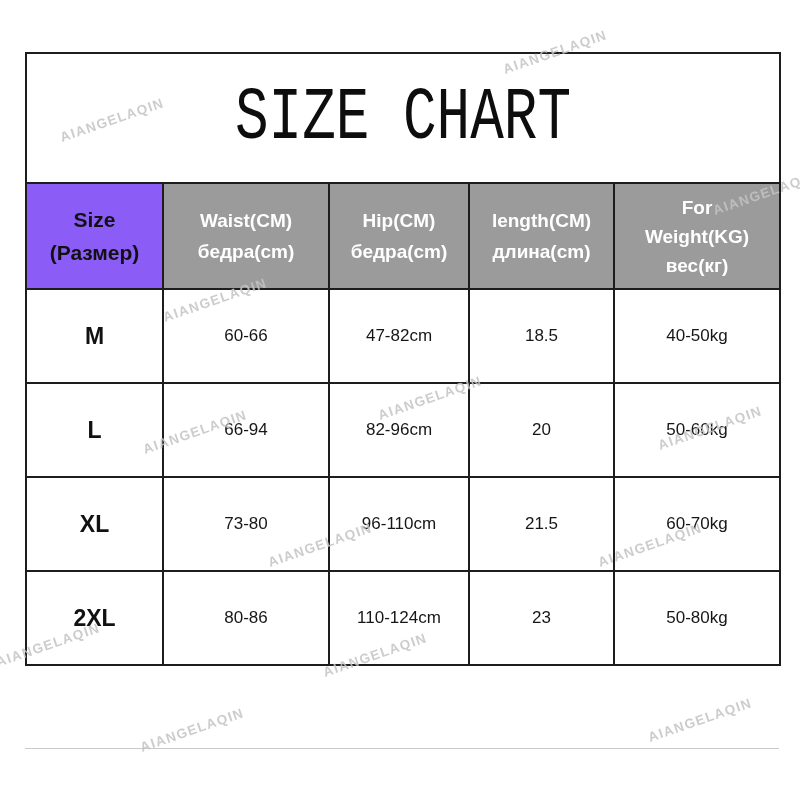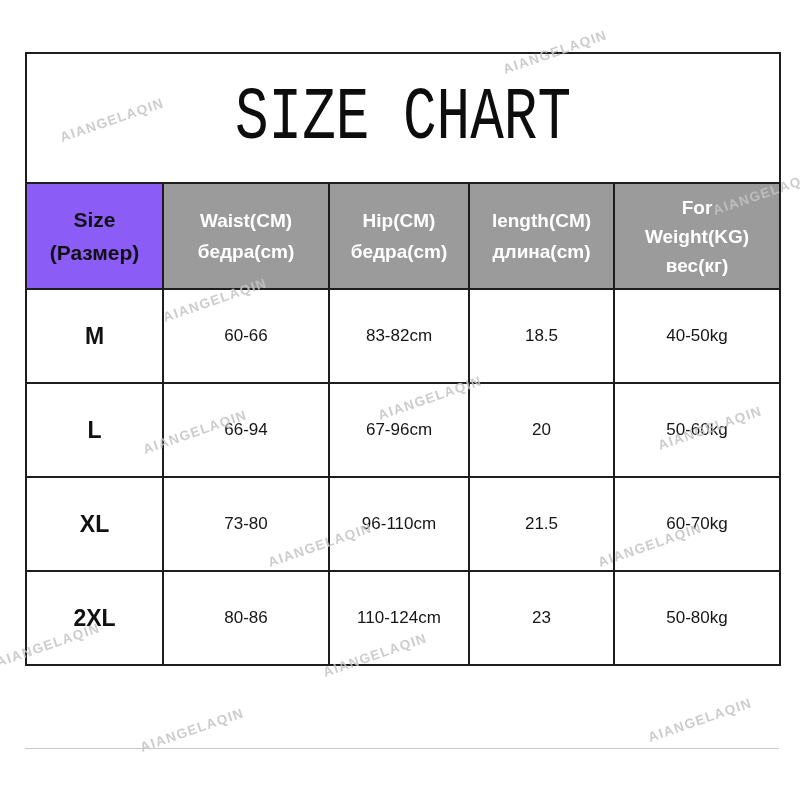--- a/index.html
+++ b/index.html
@@ -143,29 +143,29 @@
       <th class="head-gray three-line">
         <div>For</div>
         <div>Weight(KG)</div>
         <div>вес(кг)</div>
       </th>
     </tr>
 
     <tr class="data-row">
       <td class="size-cell">M</td>
       <td class="value-cell">60-66</td>
-      <td class="value-cell">83-82cm</td>
+      <td class="value-cell">47-82cm</td>
       <td class="value-cell">18.5</td>
       <td class="value-cell">40-50kg</td>
     </tr>
 
     <tr class="data-row">
       <td class="size-cell">L</td>
       <td class="value-cell">66-94</td>
-      <td class="value-cell">67-96cm</td>
+      <td class="value-cell">82-96cm</td>
       <td class="value-cell">20</td>
       <td class="value-cell">50-60kg</td>
     </tr>
 
     <tr class="data-row">
       <td class="size-cell">XL</td>
       <td class="value-cell">73-80</td>
       <td class="value-cell">96-110cm</td>
       <td class="value-cell">21.5</td>
       <td class="value-cell">60-70kg</td>

